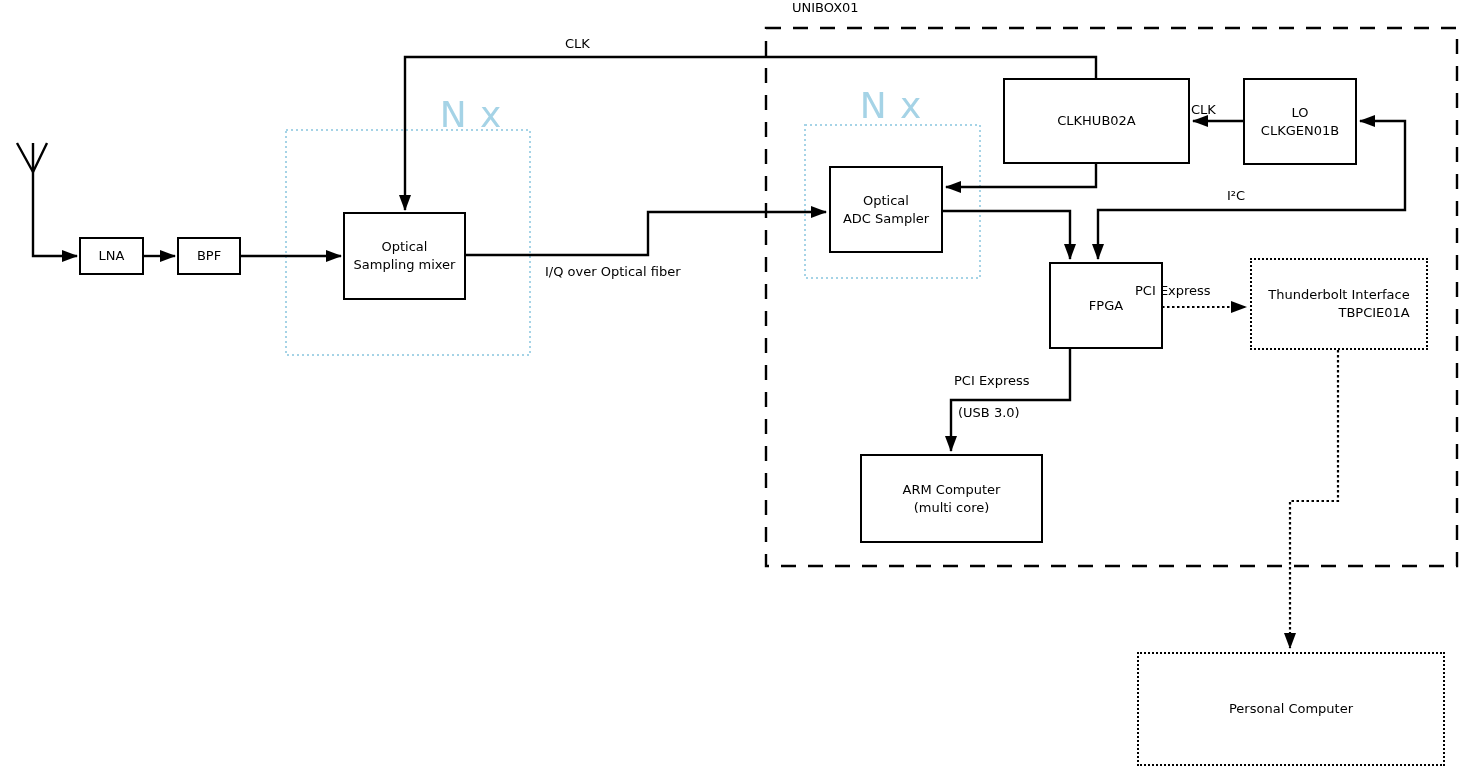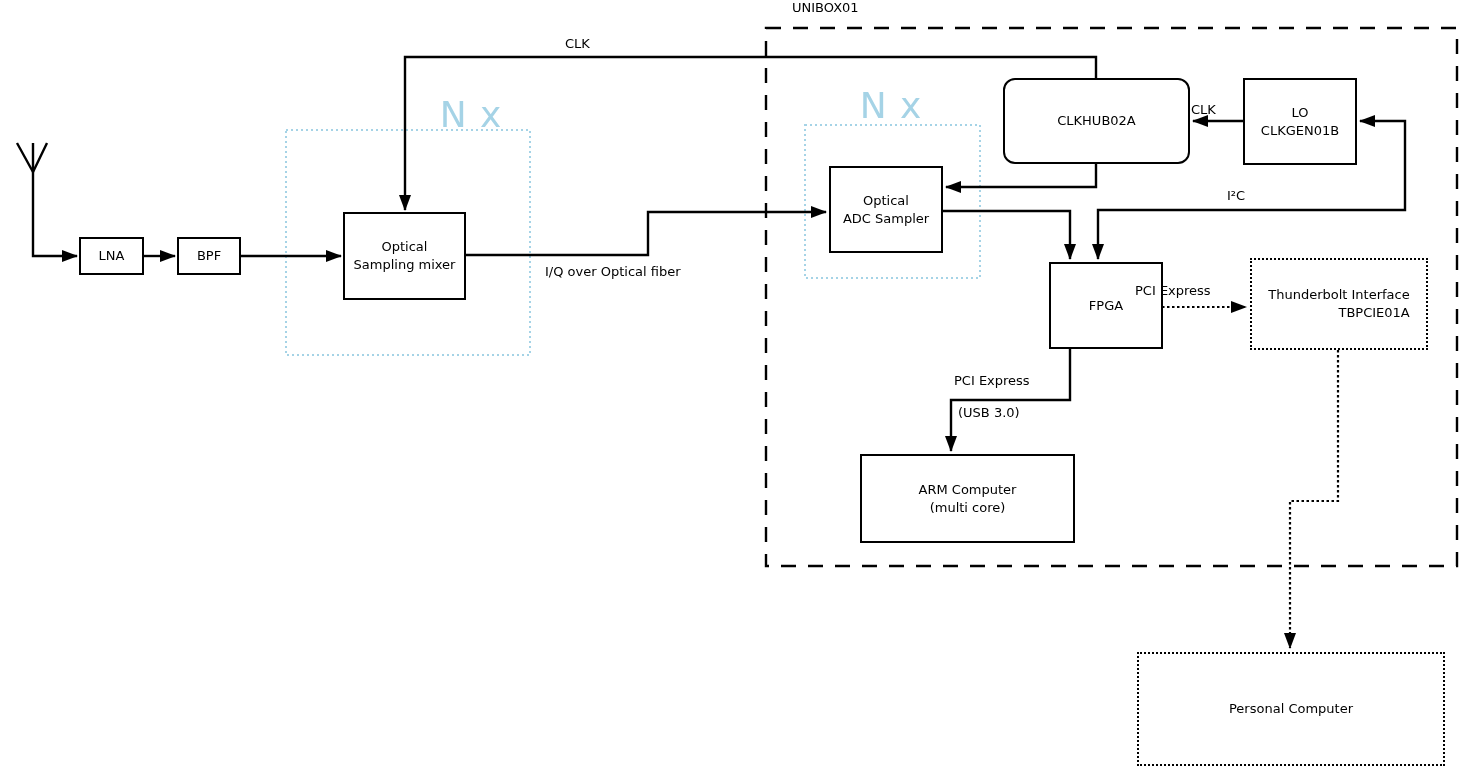--- a/index.html
+++ b/index.html
@@ -91,27 +91,27 @@
   <div class="nx" style="left:850px;top:85px;width:82px;">N x</div>
 
   <div class="lbl" style="left:792px;top:0px;">UNIBOX01</div>
 
   <div class="node" style="left:79px;top:237px;width:65px;height:38px;">LNA</div>
   <div class="node" style="left:177px;top:237px;width:64px;height:38px;">BPF</div>
   <div class="node" style="left:343px;top:212px;width:123px;height:88px;">Optical
 Sampling mixer</div>
   <div class="node" style="left:829px;top:166px;width:114px;height:87px;">Optical
 ADC Sampler</div>
-  <div class="node" style="left:1003px;top:78px;width:187px;height:86px;border-radius:12px;">CLKHUB02A</div>
+  <div class="node" style="left:1003px;top:78px;width:187px;height:86px;">CLKHUB02A</div>
   <div class="node" style="left:1243px;top:78px;width:114px;height:87px;">LO
 CLKGEN01B</div>
   <div class="node" style="left:1013px;top:262px;width:114px;height:87px;margin-left:36px;">FPGA</div>
   <div class="node dotted" style="left:1250px;top:258px;width:178px;height:92px;text-align:right;">Thunderbolt Interface
 TBPCIE01A</div>
-  <div class="node" style="left:860px;top:454px;width:215px;height:89px;">ARM Computer
+  <div class="node" style="left:860px;top:454px;width:183px;height:89px;">ARM Computer
 (multi core)</div>
   <div class="node dotted" style="left:1137px;top:652px;width:308px;height:114px;">Personal Computer</div>
 
   <div class="lbl center" style="left:565px;top:36px;width:70px;">CLK</div>
   <div class="lbl center" style="left:1191px;top:102px;width:60px;">CLK</div>
   <div class="lbl" style="left:545px;top:264px;">I/Q over Optical fiber</div>
   <div class="lbl" style="left:1211px;top:188px;margin-left:16px;">I²C</div>
   <div class="lbl center" style="left:1135px;top:283px;width:100px;">PCI Express</div>
   <div class="lbl center" style="left:954px;top:373px;width:100px;">PCI Express</div>
   <div class="lbl center" style="left:958px;top:405px;width:100px;">(USB 3.0)</div>

